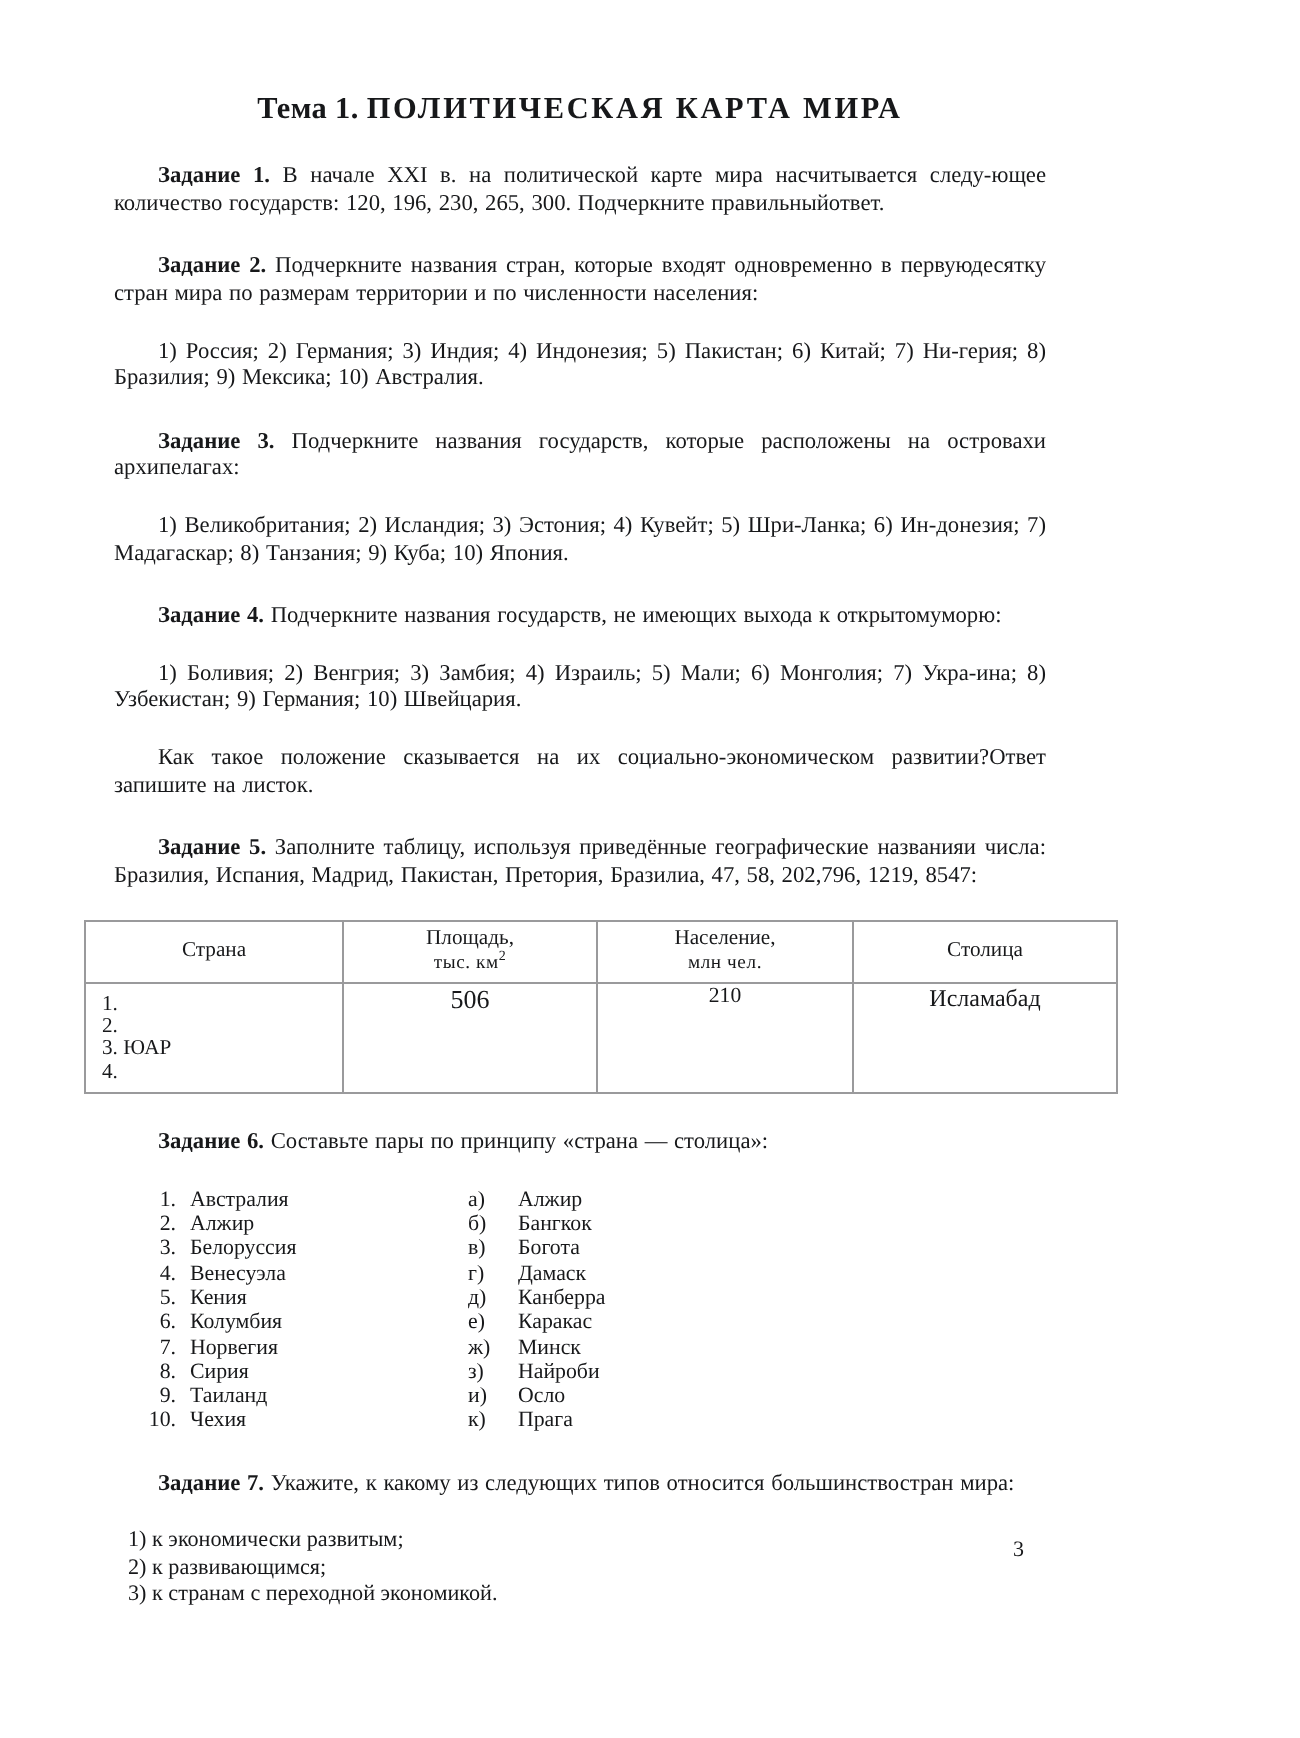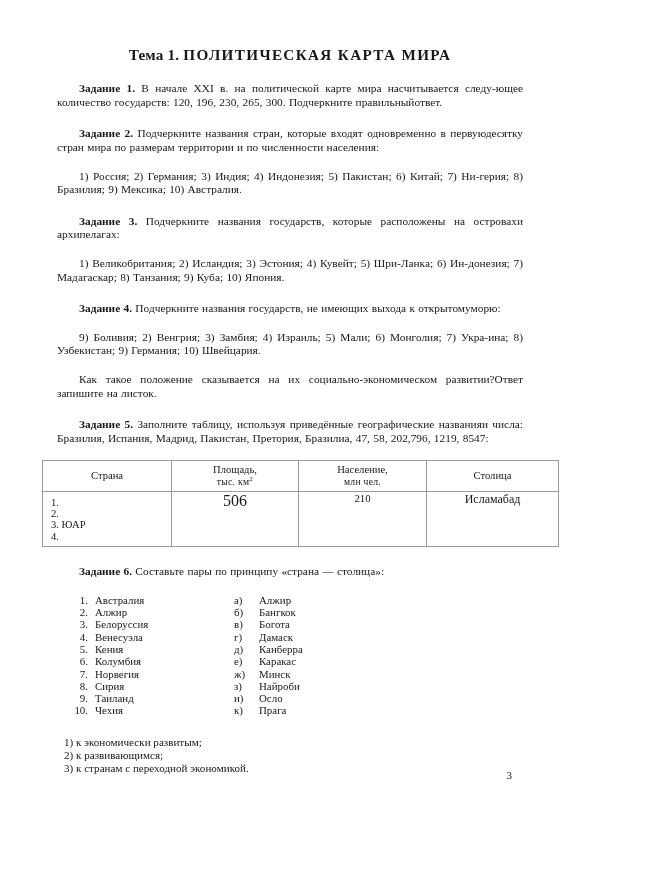--- a/index.html
+++ b/index.html
@@ -111,21 +111,21 @@
   .numlist {
     padding: 5px 0 4px 8px;
     line-height: 11.4px;
     font-size: 10.6px;
   }
   .numlist div { white-space: nowrap; }
 
   .cell-center-top {
     text-align: center;
     padding-top: 6px;
-    font-size: 16px;
+    font-size: 13px;
   }
   .cell-center-bottom {
     text-align: center;
     vertical-align: bottom;
     padding-bottom: 5px;
     font-size: 10.8px;
   }
   .cell-center-mid {
     text-align: center;
     vertical-align: middle;
@@ -199,21 +199,21 @@
       <p class="para cont"><span>1) Россия; 2) Германия; 3) Индия; 4) Индонезия; 5) Пакистан; 6) Китай; 7) Ни-</span><span>герия; 8) Бразилия; 9) Мексика; 10) Австралия.</span></p>
     </div>
 
     <div class="task">
       <p class="para"><b>Задание 3.</b><span> Подчеркните названия государств, которые расположены на островах</span><span>и архипелагах:</span></p>
       <p class="para cont"><span>1) Великобритания; 2) Исландия; 3) Эстония; 4) Кувейт; 5) Шри-Ланка; 6) Ин-</span><span>донезия; 7) Мадагаскар; 8) Танзания; 9) Куба; 10) Япония.</span></p>
     </div>
 
     <div class="task">
       <p class="para"><b>Задание 4.</b><span> Подчеркните названия государств, не имеющих выхода к открытому</span><span>морю:</span></p>
-      <p class="para cont"><span>9) Боливия; 2) Венгрия; 3) Замбия; 4) Израиль; 5) Мали; 6) Монголия; 7) Укра-</span><span>ина; 8) Узбекистан; 9) Германия; 10) Швейцария.</span></p>
+      <p class="para cont"><span>1) Боливия; 2) Венгрия; 3) Замбия; 4) Израиль; 5) Мали; 6) Монголия; 7) Укра-</span><span>ина; 8) Узбекистан; 9) Германия; 10) Швейцария.</span></p>
       <p class="para cont"><span>Как такое положение сказывается на их социально-экономическом развитии?</span><span>Ответ запишите на листок.</span></p>
     </div>
 
     <div class="task">
       <p class="para"><b>Задание 5.</b><span> Заполните таблицу, используя приведённые географические названия</span><span>и числа: Бразилия, Испания, Мадрид, Пакистан, Претория, Бразилиа, 47, 58, 202,</span><span>796, 1219, 8547:</span></p>
 
       <div class="tbl-wrap">
         <table class="grid">
           <thead>
             <tr>
@@ -333,20 +333,21 @@
             </div>
           <div class="pair-row">
               <span class="pair-key">к)</span>
               <span class="pair-val">Прага</span>
             </div>
         </div>
       </div>
     </div>
 
     <div class="task">
+      <p class="para"><b>Задание 7.</b><span> Укажите, к какому из следующих типов относится большинство</span><span>стран мира:</span></p>
       <div class="optlist">
         <div>1) к экономически развитым;</div>
         <div>2) к развивающимся;</div>
         <div>3) к странам с переходной экономикой.</div>
       </div>
     </div>
 
   </div>
 
   <div class="page-number">3</div>

